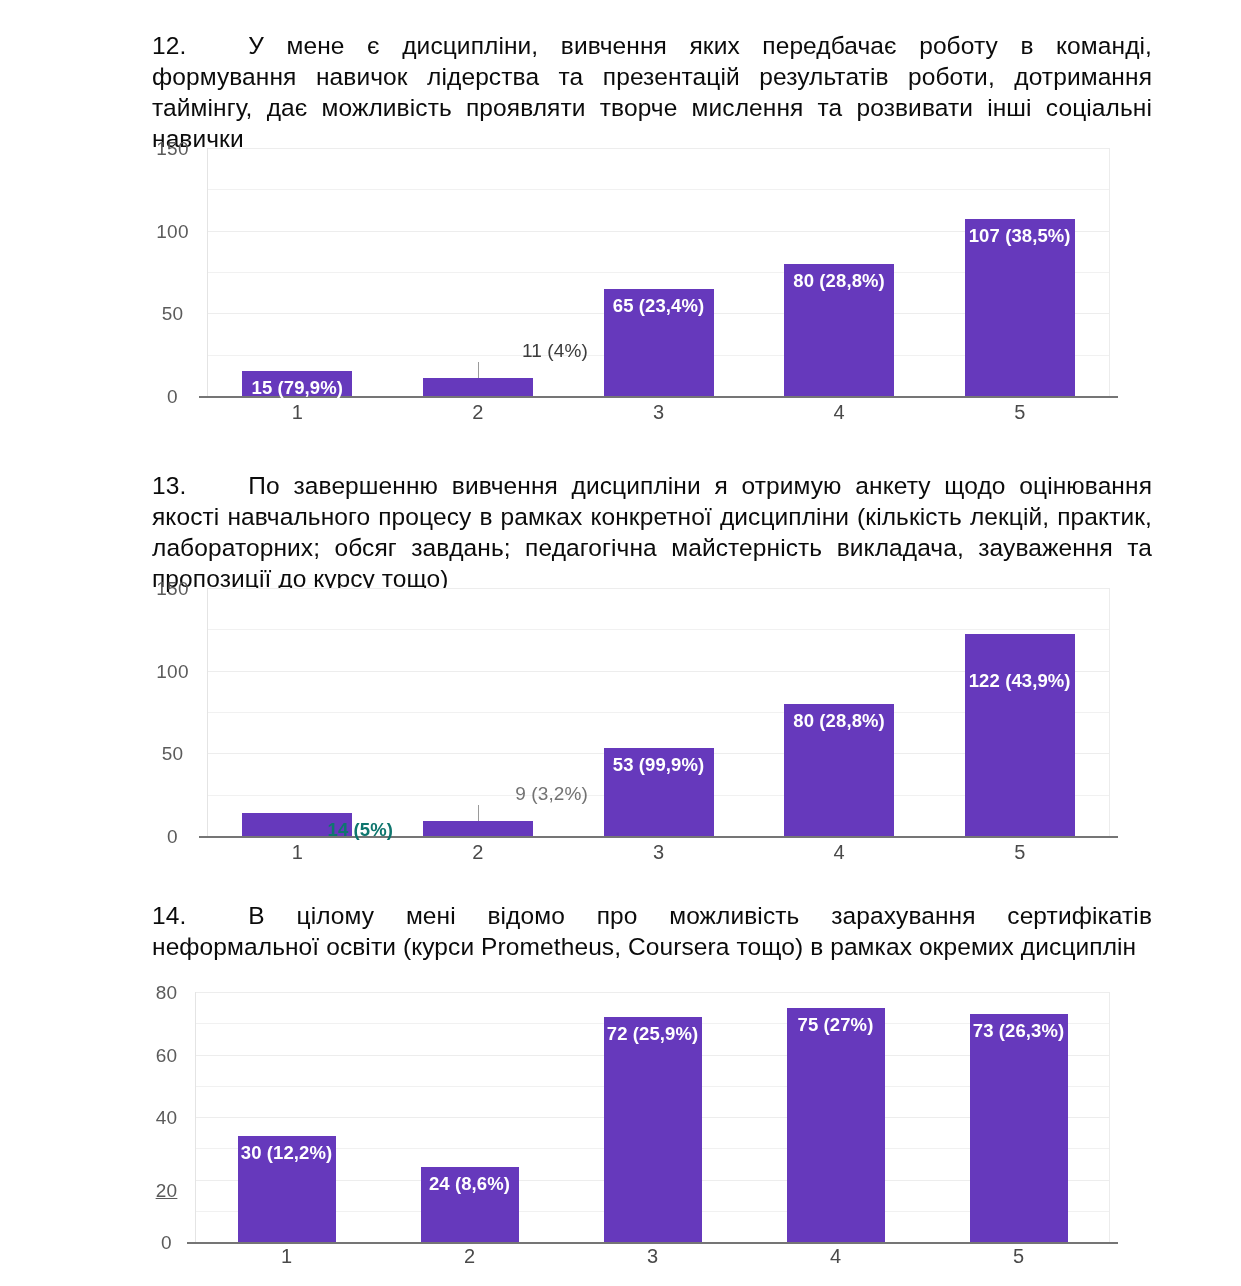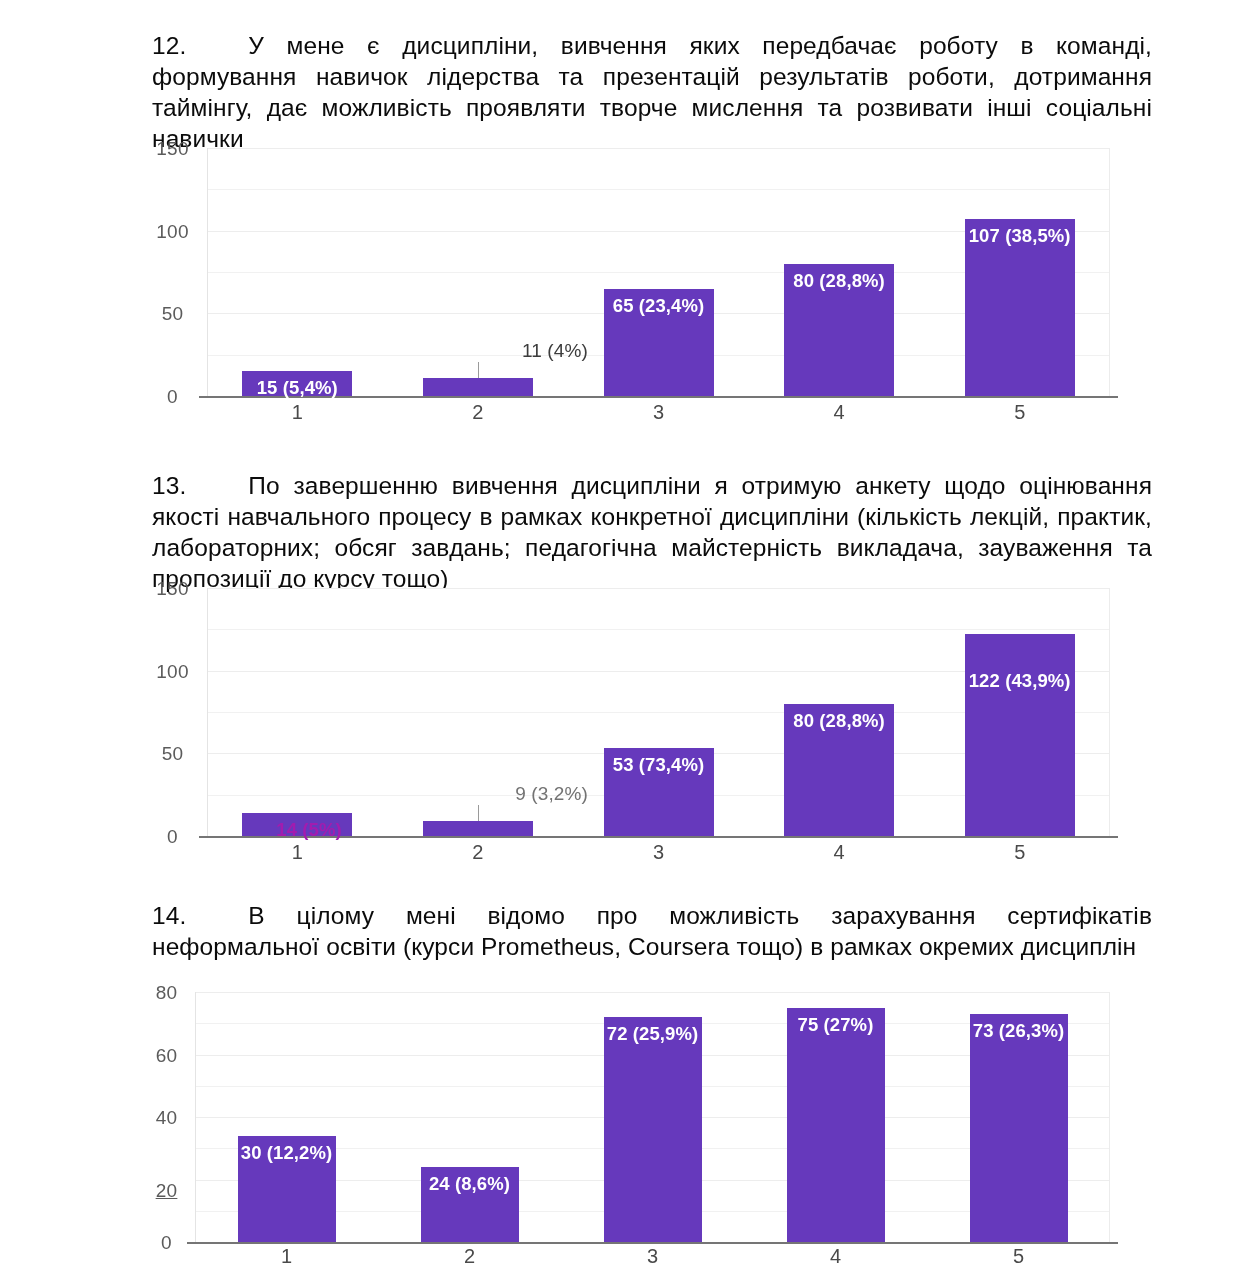--- a/index.html
+++ b/index.html
@@ -136,21 +136,21 @@
         <div class="gridline major" style="top: 82.6667px;"></div>
         <div class="gridline" style="top: 41.3333px;"></div>
         <div class="gridline major" style="top: 0px;"></div>
       </div>
       <div class="ytick" style="left: 0px; width: 45px; top: 247px;">0</div>
       <div class="ytick" style="left: 0px; width: 45px; top: 164.333px;">50</div>
       <div class="ytick" style="left: 0px; width: 45px; top: 81.6667px;">100</div>
       <div class="ytick" style="left: 0px; width: 45px; top: -1px;">150</div>
       <div class="axis-baseline" style="left: 49px; width: 919px; top: 256px;"></div>
       <div class="bar" style="left: 92.3px; width: 110px; height: 24.8px; top: 231.2px; position: absolute; background: rgb(102, 57, 188);"></div>
-      <div class="bar-label-in" style="left: 37.3px; width: 220px; top: 237.2px; color: rgb(255, 255, 255);">15 (5,4%)</div>
+      <div class="bar-label-in" style="left: 37.3px; width: 220px; top: 237.2px; color: rgb(255, 255, 255);">15 (79,9%)</div>
       <div class="xtick" style="left: 87.3px; width: 120px; top: 262px;">1</div>
       <div class="bar" style="left: 272.9px; width: 110px; height: 18.1867px; top: 237.813px; position: absolute; background: rgb(102, 57, 188);"></div>
       <div class="leader" style="left: 327.9px; top: 221.813px; height: 16px;"></div>
       <div class="bar-label-out" style="left: 217.9px; width: 220px; top: 199.813px; color: rgb(60, 60, 60);">11 (4%)</div>
       <div class="xtick" style="left: 267.9px; width: 120px; top: 262px;">2</div>
       <div class="bar" style="left: 453.5px; width: 110px; height: 107.467px; top: 148.533px; position: absolute; background: rgb(102, 57, 188);"></div>
       <div class="bar-label-in" style="left: 398.5px; width: 220px; top: 154.533px; color: rgb(255, 255, 255);">65 (23,4%)</div>
       <div class="xtick" style="left: 448.5px; width: 120px; top: 262px;">3</div>
       <div class="bar" style="left: 634.1px; width: 110px; height: 132.267px; top: 123.733px; position: absolute; background: rgb(102, 57, 188);"></div>
       <div class="bar-label-in" style="left: 579.1px; width: 220px; top: 129.733px; color: rgb(255, 255, 255);">80 (28,8%)</div>
@@ -173,28 +173,28 @@
         <div class="gridline major" style="top: 82.6667px;"></div>
         <div class="gridline" style="top: 41.3333px;"></div>
         <div class="gridline major" style="top: 0px;"></div>
       </div>
       <div class="ytick" style="left: 0px; width: 45px; top: 247px;">0</div>
       <div class="ytick" style="left: 0px; width: 45px; top: 164.333px;">50</div>
       <div class="ytick" style="left: 0px; width: 45px; top: 81.6667px;">100</div>
       <div class="ytick" style="left: 0px; width: 45px; top: -1px;">150</div>
       <div class="axis-baseline" style="left: 49px; width: 919px; top: 256px;"></div>
       <div class="bar" style="left: 92.3px; width: 110px; height: 23.1467px; top: 232.853px; position: absolute; background: rgb(102, 57, 188);"></div>
-      <div class="bar-label-in" style="left: 49px; width: 220px; top: 238.853px; color: #a21caf;">14 (5%)</div>
+      <div class="bar-label-in" style="left: 23px; width: 220px; top: 238.853px; color: #0f766e; text-align: right;">14 (5%)</div>
       <div class="xtick" style="left: 87.3px; width: 120px; top: 262px;">1</div>
       <div class="bar" style="left: 272.9px; width: 110px; height: 14.88px; top: 241.12px; position: absolute; background: rgb(102, 57, 188);"></div>
       <div class="leader" style="left: 327.9px; top: 225.12px; height: 16px;"></div>
       <div class="bar-label-out" style="left: 217.9px; width: 220px; top: 203.12px; color: #737373;">9 (3,2%)</div>
       <div class="xtick" style="left: 267.9px; width: 120px; top: 262px;">2</div>
       <div class="bar" style="left: 453.5px; width: 110px; height: 87.6267px; top: 168.373px; position: absolute; background: rgb(102, 57, 188);"></div>
-      <div class="bar-label-in" style="left: 398.5px; width: 220px; top: 174.373px; color: rgb(255, 255, 255);">53 (73,4%)</div>
+      <div class="bar-label-in" style="left: 398.5px; width: 220px; top: 174.373px; color: rgb(255, 255, 255);">53 (99,9%)</div>
       <div class="xtick" style="left: 448.5px; width: 120px; top: 262px;">3</div>
       <div class="bar" style="left: 634.1px; width: 110px; height: 132.267px; top: 123.733px; position: absolute; background: rgb(102, 57, 188);"></div>
       <div class="bar-label-in" style="left: 579.1px; width: 220px; top: 129.733px; color: rgb(255, 255, 255);">80 (28,8%)</div>
       <div class="xtick" style="left: 629.1px; width: 120px; top: 262px;">4</div>
       <div class="bar" style="left: 814.7px; width: 110px; height: 201.707px; top: 54.2933px; position: absolute; background: rgb(102, 57, 188);"></div>
       <div class="bar-label-in" style="left: 759.7px; width: 220px; top: 60.2933px; color: rgb(255, 255, 255); margin-top: 30px;">122 (43,9%)</div>
       <div class="xtick" style="left: 809.7px; width: 120px; top: 262px;">5</div>
     </div>
 </div>
 

